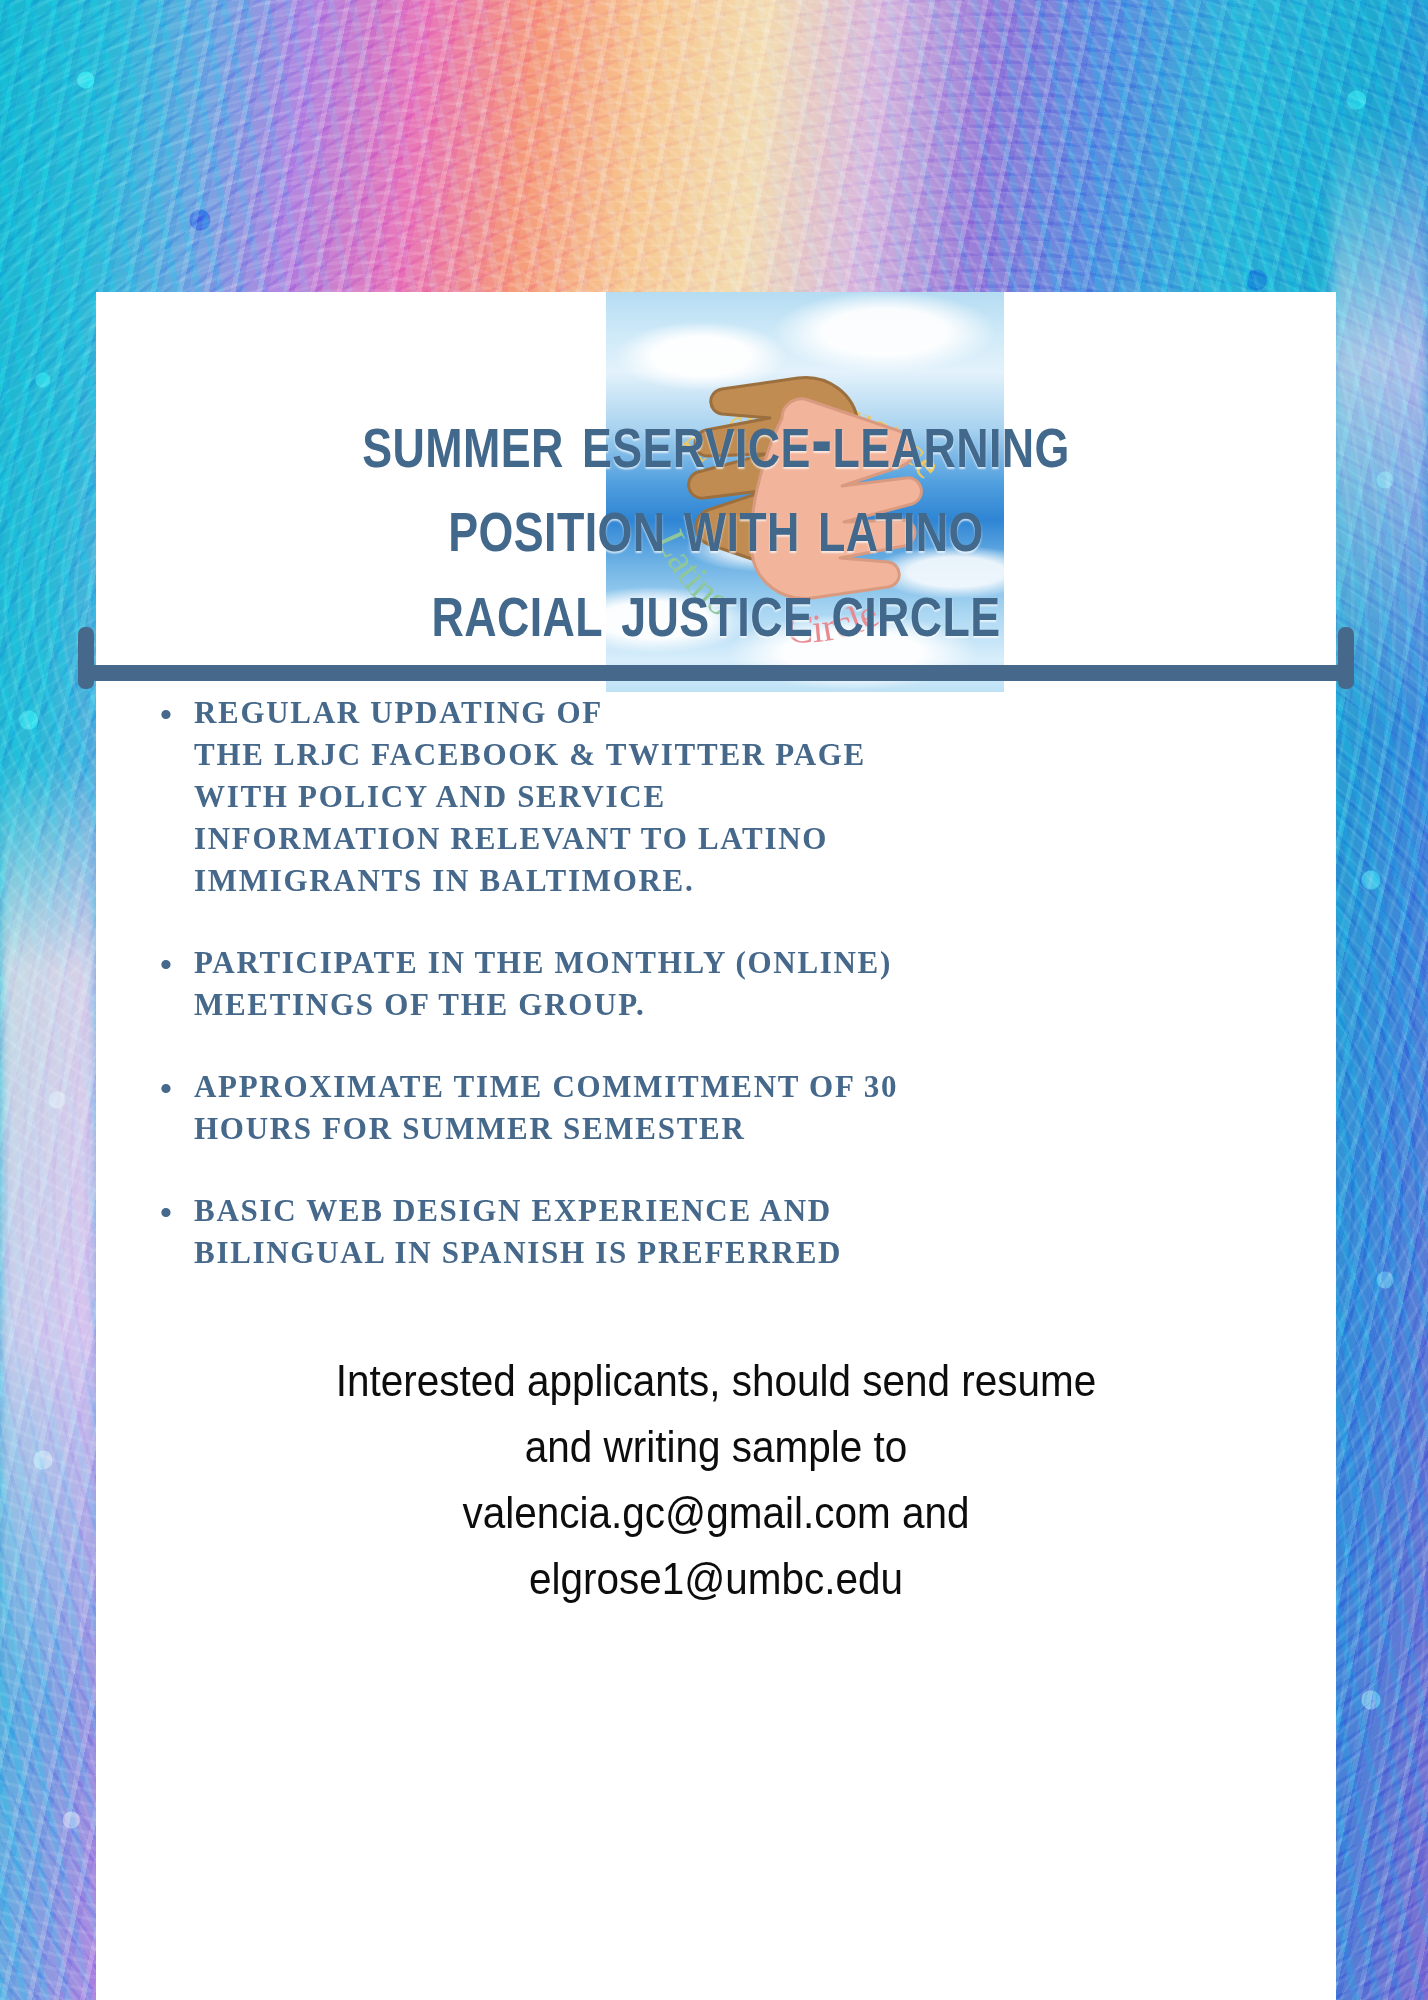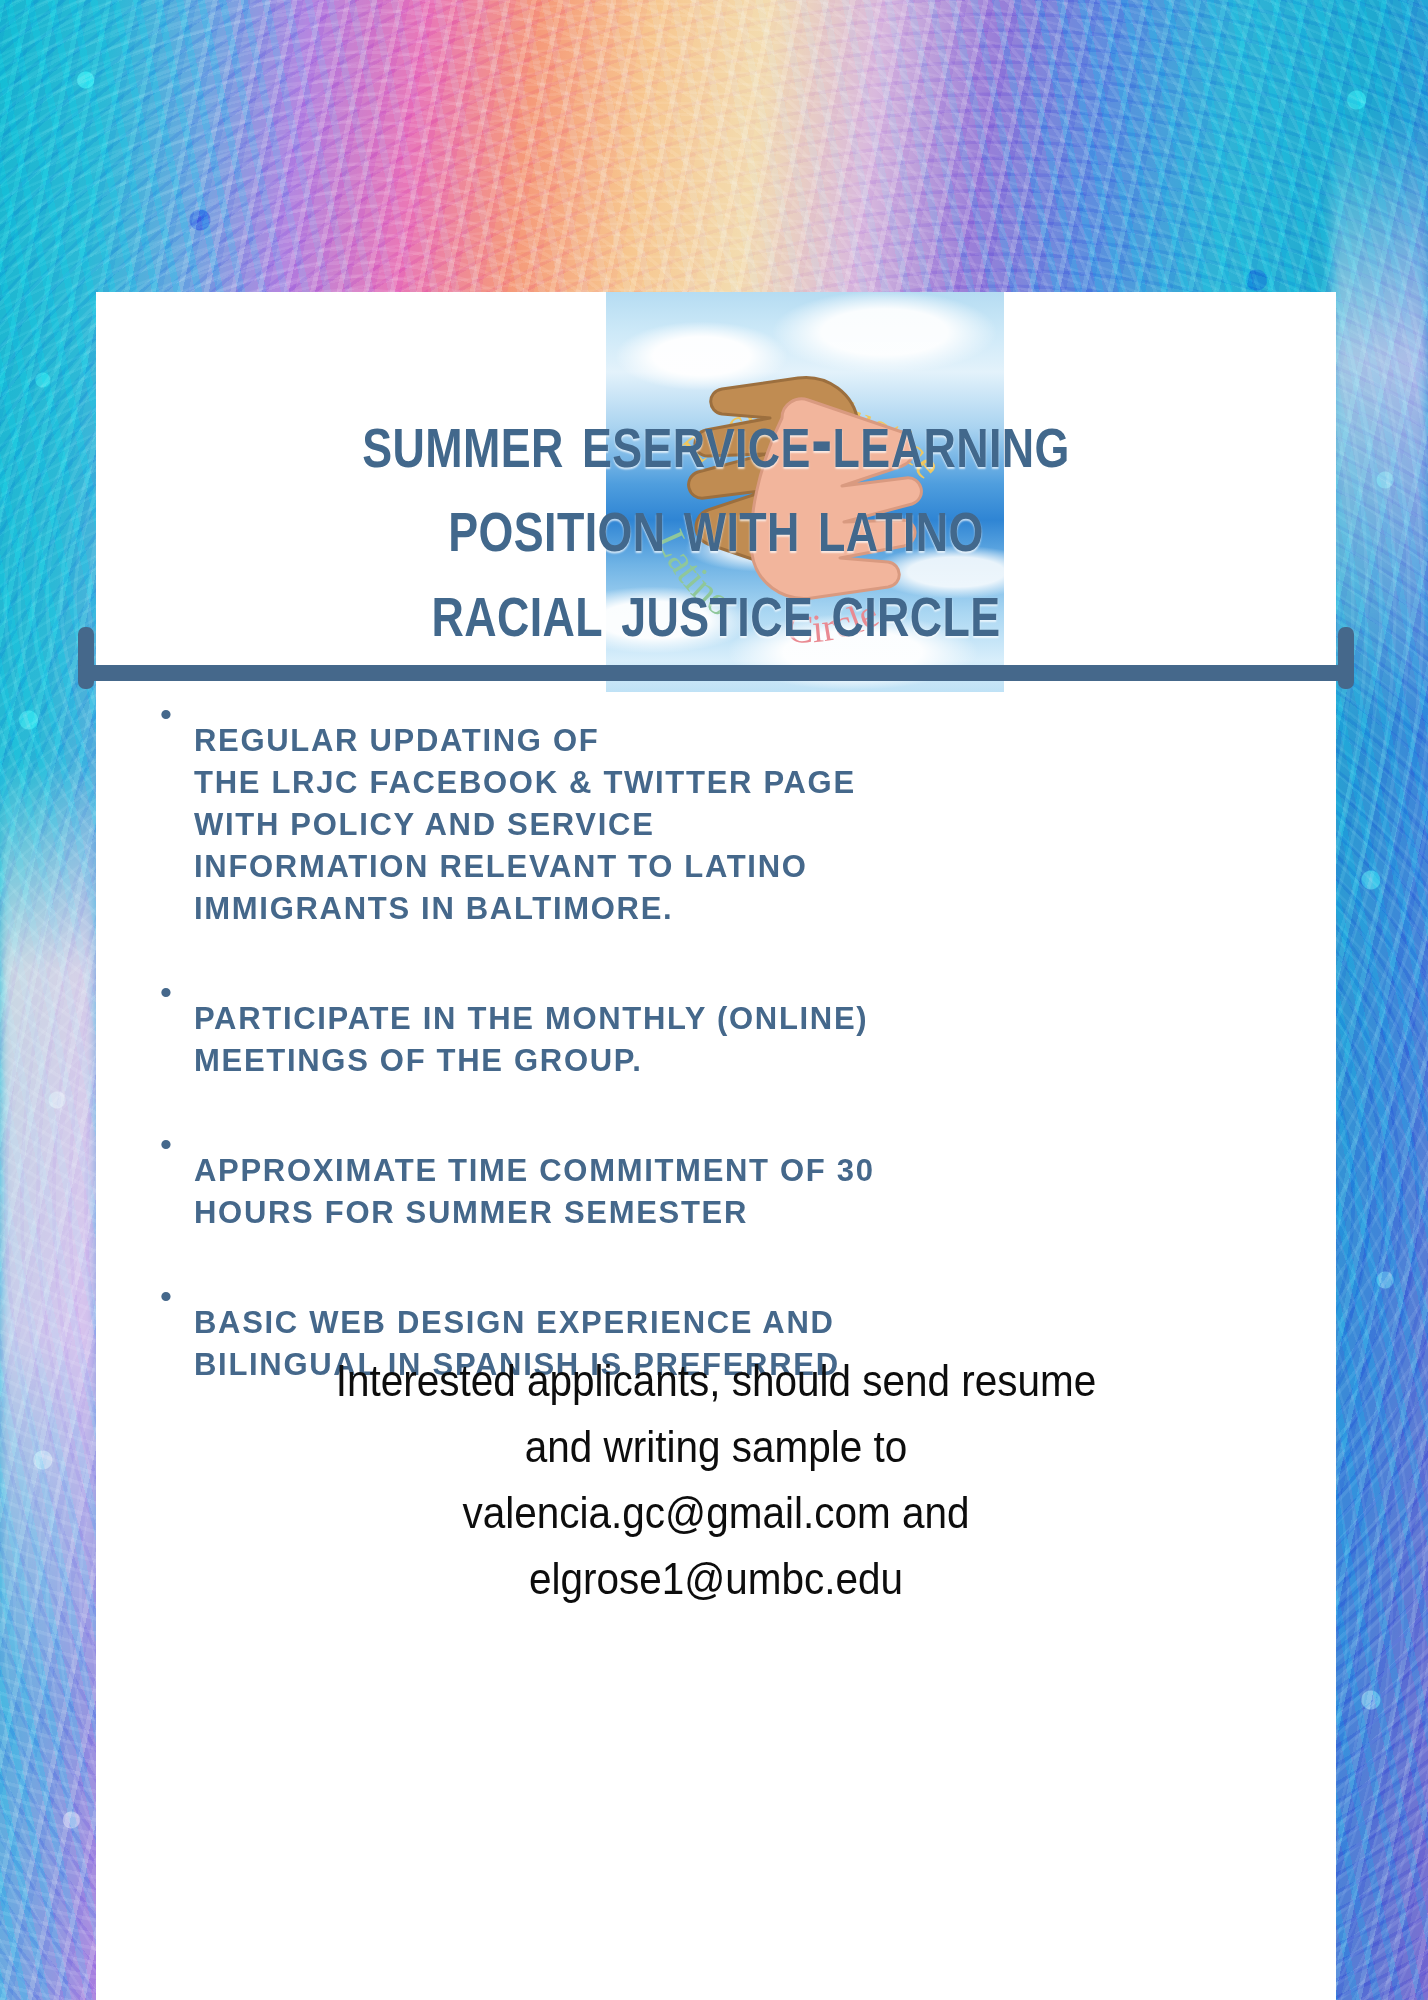--- a/index.html
+++ b/index.html
@@ -193,28 +193,27 @@
     width: 34px;
     color: #45688b;
     font-size: 34px;
     line-height: 44px;
     text-align: left;
     padding-left: 4px;
   }
   .bullet .btext {
     flex: 1 1 auto;
     color: #45688b;
-    font-family: Liberation Sans, sans-serif;
+    font-family: Liberation Serif, serif;
     font-weight: 700;
     font-size: 31px;
     line-height: 42px;
     letter-spacing: 1.7px;
     text-transform: uppercase;
     white-space: pre-line;
-    margin-top: 28px;
   }
 
   
   .contact {
     position: absolute;
     left: 60px;
     right: 60px;
     top: 1012px;
     text-align: center;
     color: #0d0d0d;

